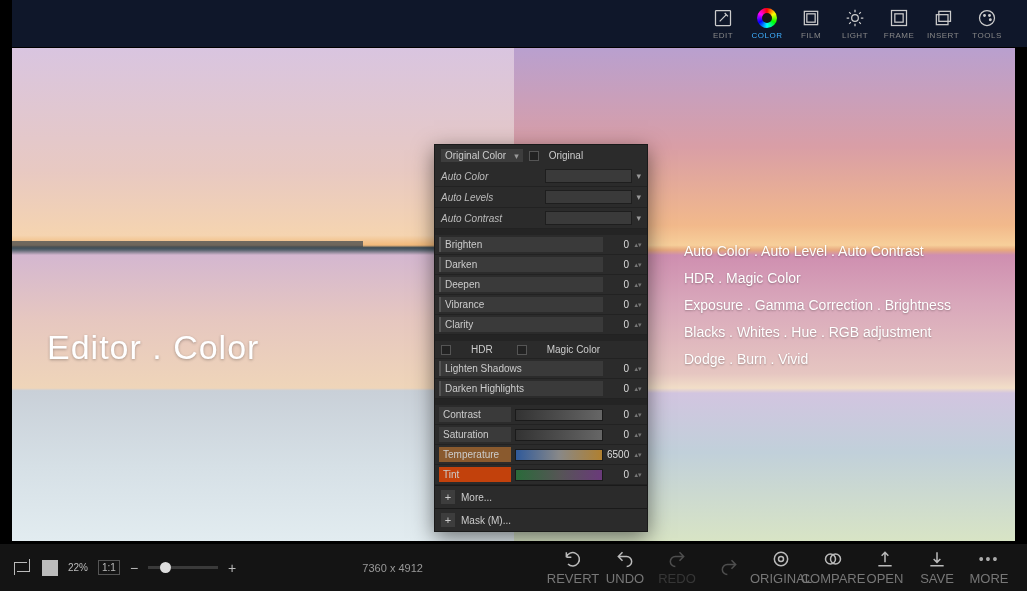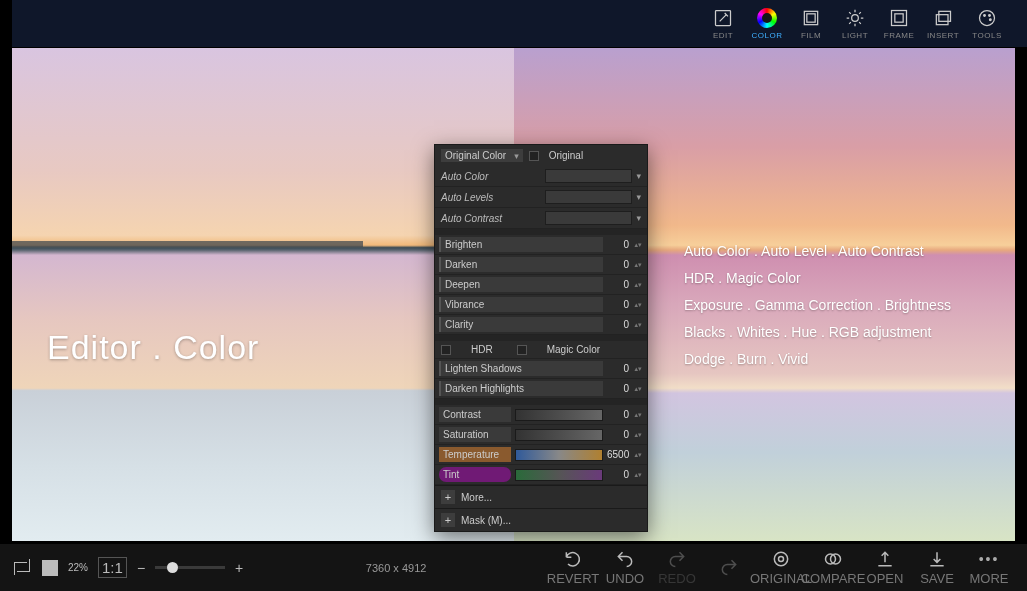--- a/index.html
+++ b/index.html
@@ -253,21 +253,21 @@
           <div class="num">0</div>
           <div class="stepper">▴▾</div>
         </div>
       <div class="twocol temp">
           <div class="slabel" style="background:#8a5a2e;">Temperature</div>
           <div class="bar temp"></div>
           <div class="num">6500</div>
           <div class="stepper">▴▾</div>
         </div>
       <div class="twocol tint">
-          <div class="slabel" style="background:#701a75;border-radius:7px;">Tint</div>
+          <div class="slabel" style="background:#c2410c;">Tint</div>
           <div class="bar tint"></div>
           <div class="num">0</div>
           <div class="stepper">▴▾</div>
         </div>
 
       <div class="plusrow">
           <div class="plus">+</div>
           <span>More...</span>
         </div>
       <div class="plusrow">
@@ -275,21 +275,21 @@
           <span>Mask (M)...</span>
         </div>
     </div>
   </div>
 
   <div class="bottombar">
     <div class="bb-left">
       <div class="crop-ic"></div>
       <div class="sq fill"></div>
       <span>22%</span>
-      <span style="border:1px solid #555; padding:1px 3px; font-size:15px;">1:1</span>
+      <span style="border:1px solid #555; padding:1px 3px; font-size:10px;">1:1</span>
       <span style="font-size:14px;">−</span>
       <div class="zoom-slider">
           <div class="knob"></div>
         </div>
       <span style="font-size:14px;">+</span>
     </div>
     <div class="bb-center">7360 x 4912</div>
     <div class="bb-right">
       <div class="bbtn">
           <div class="ic">

